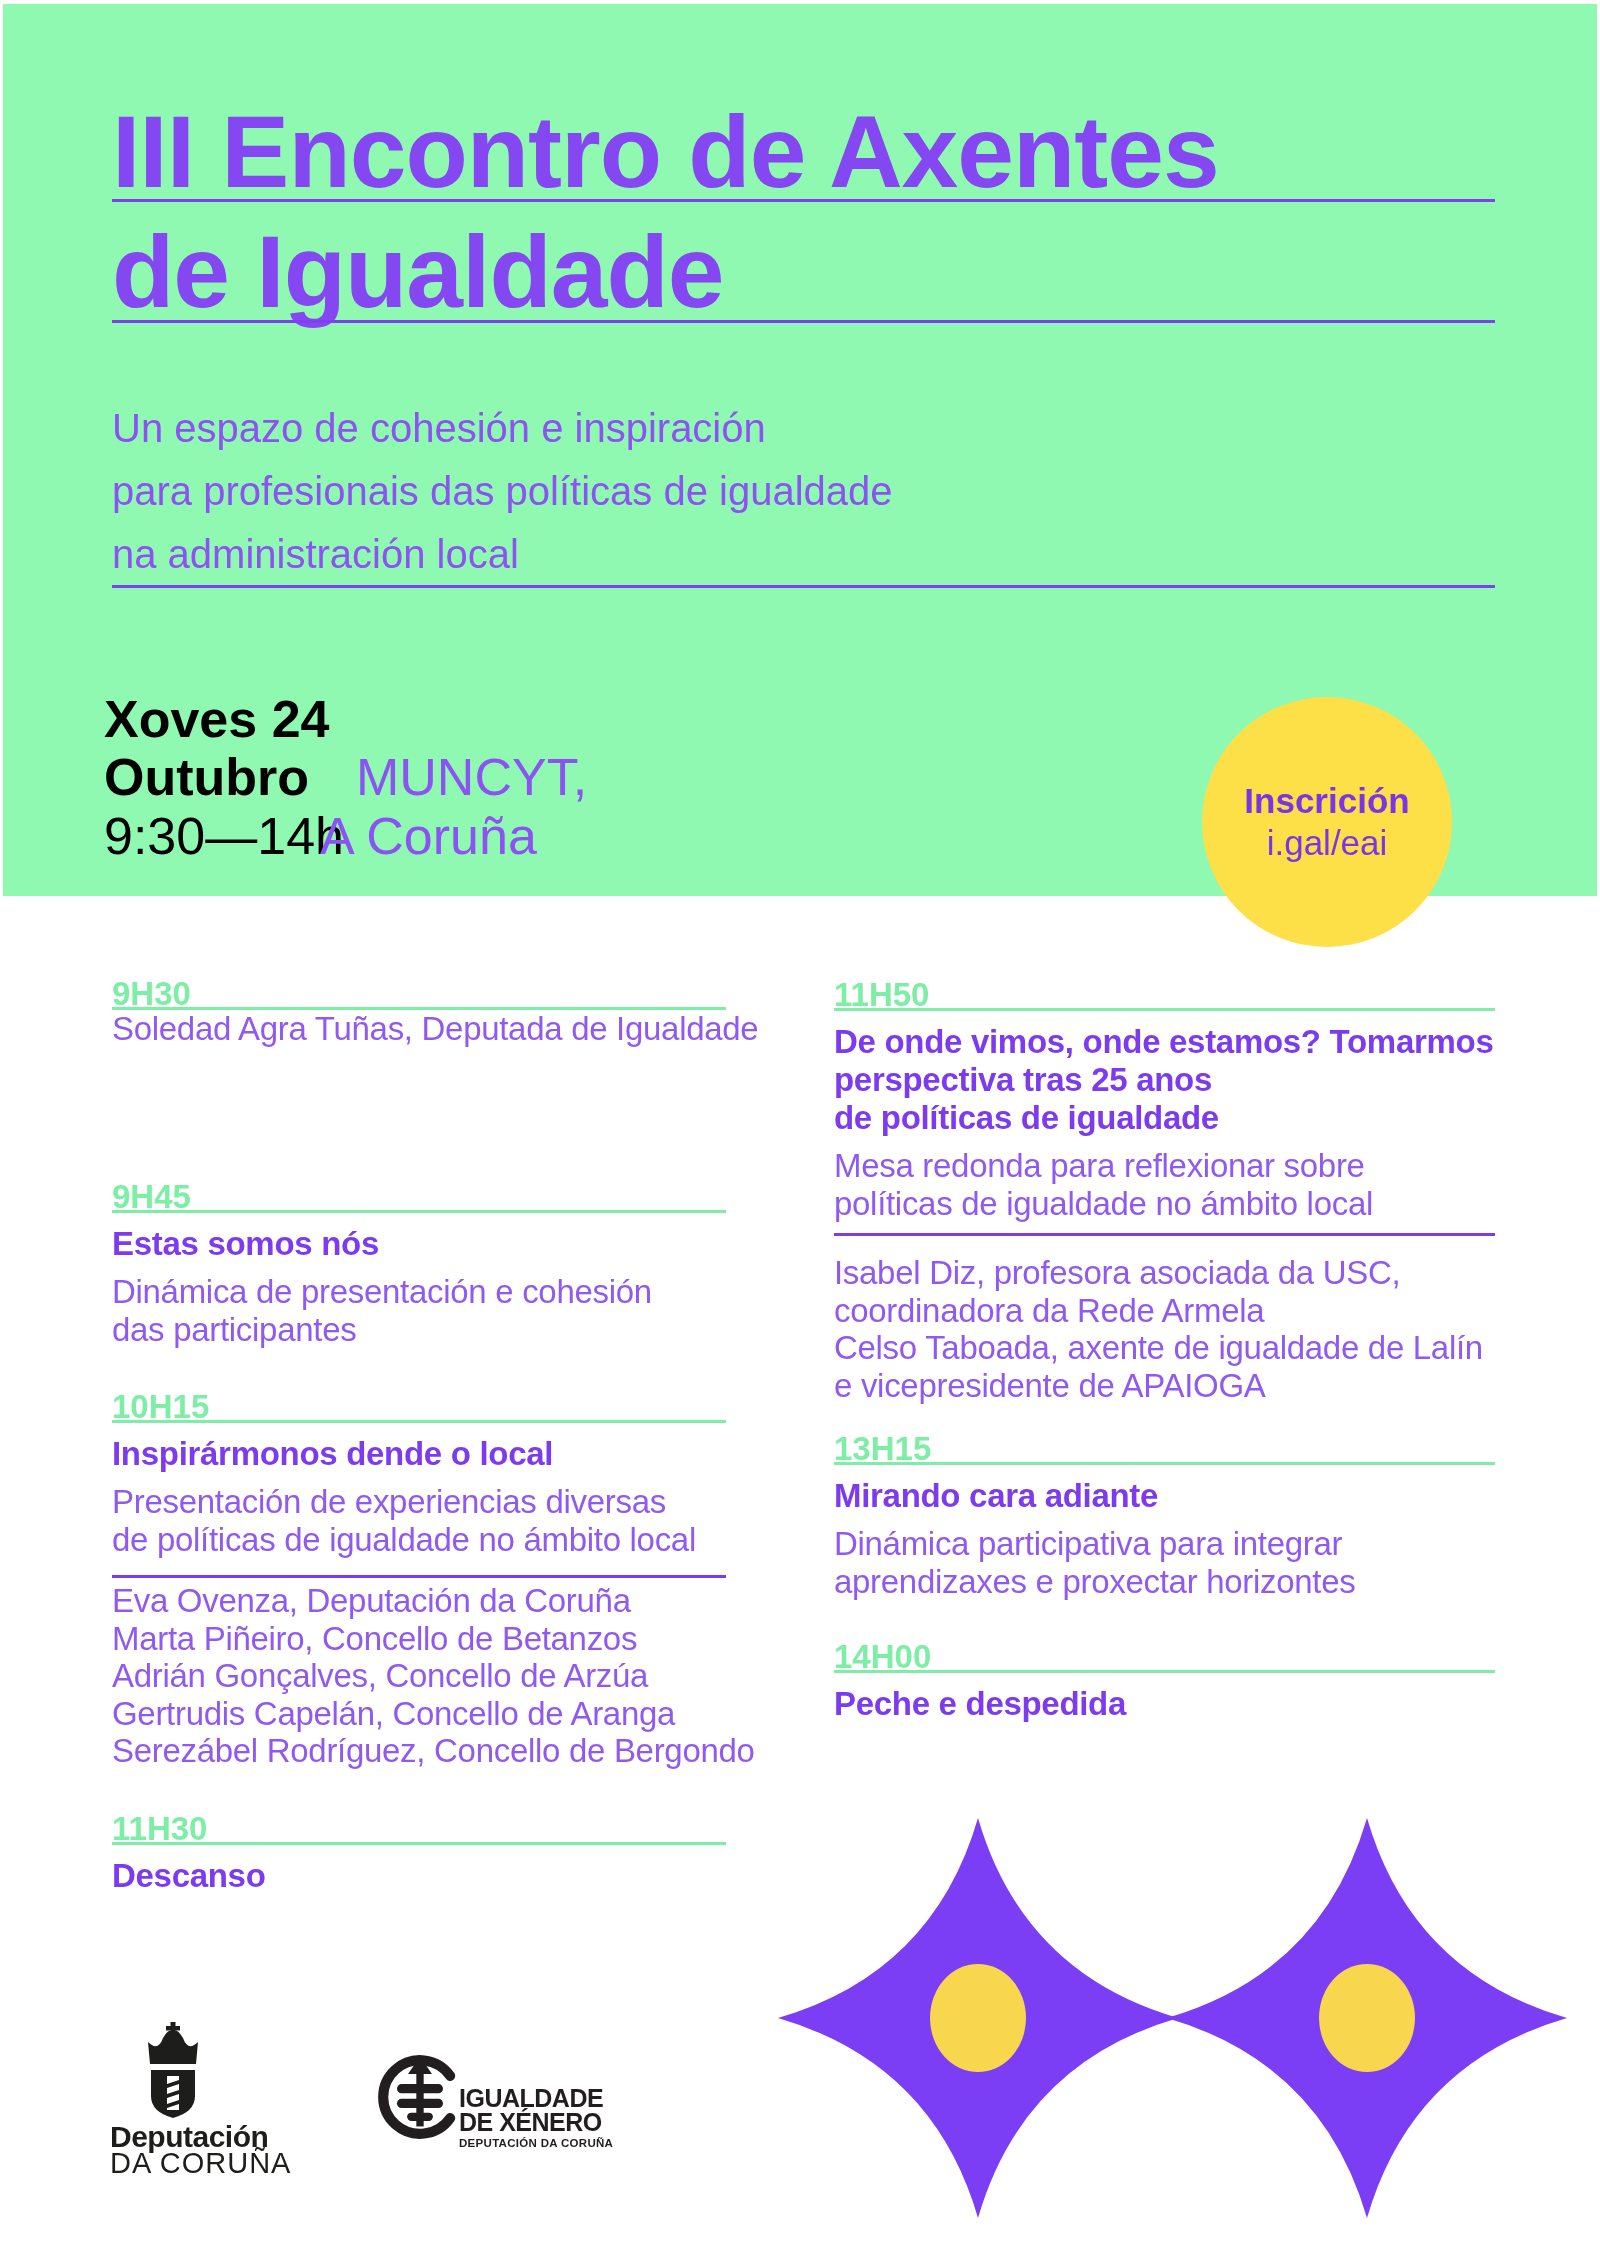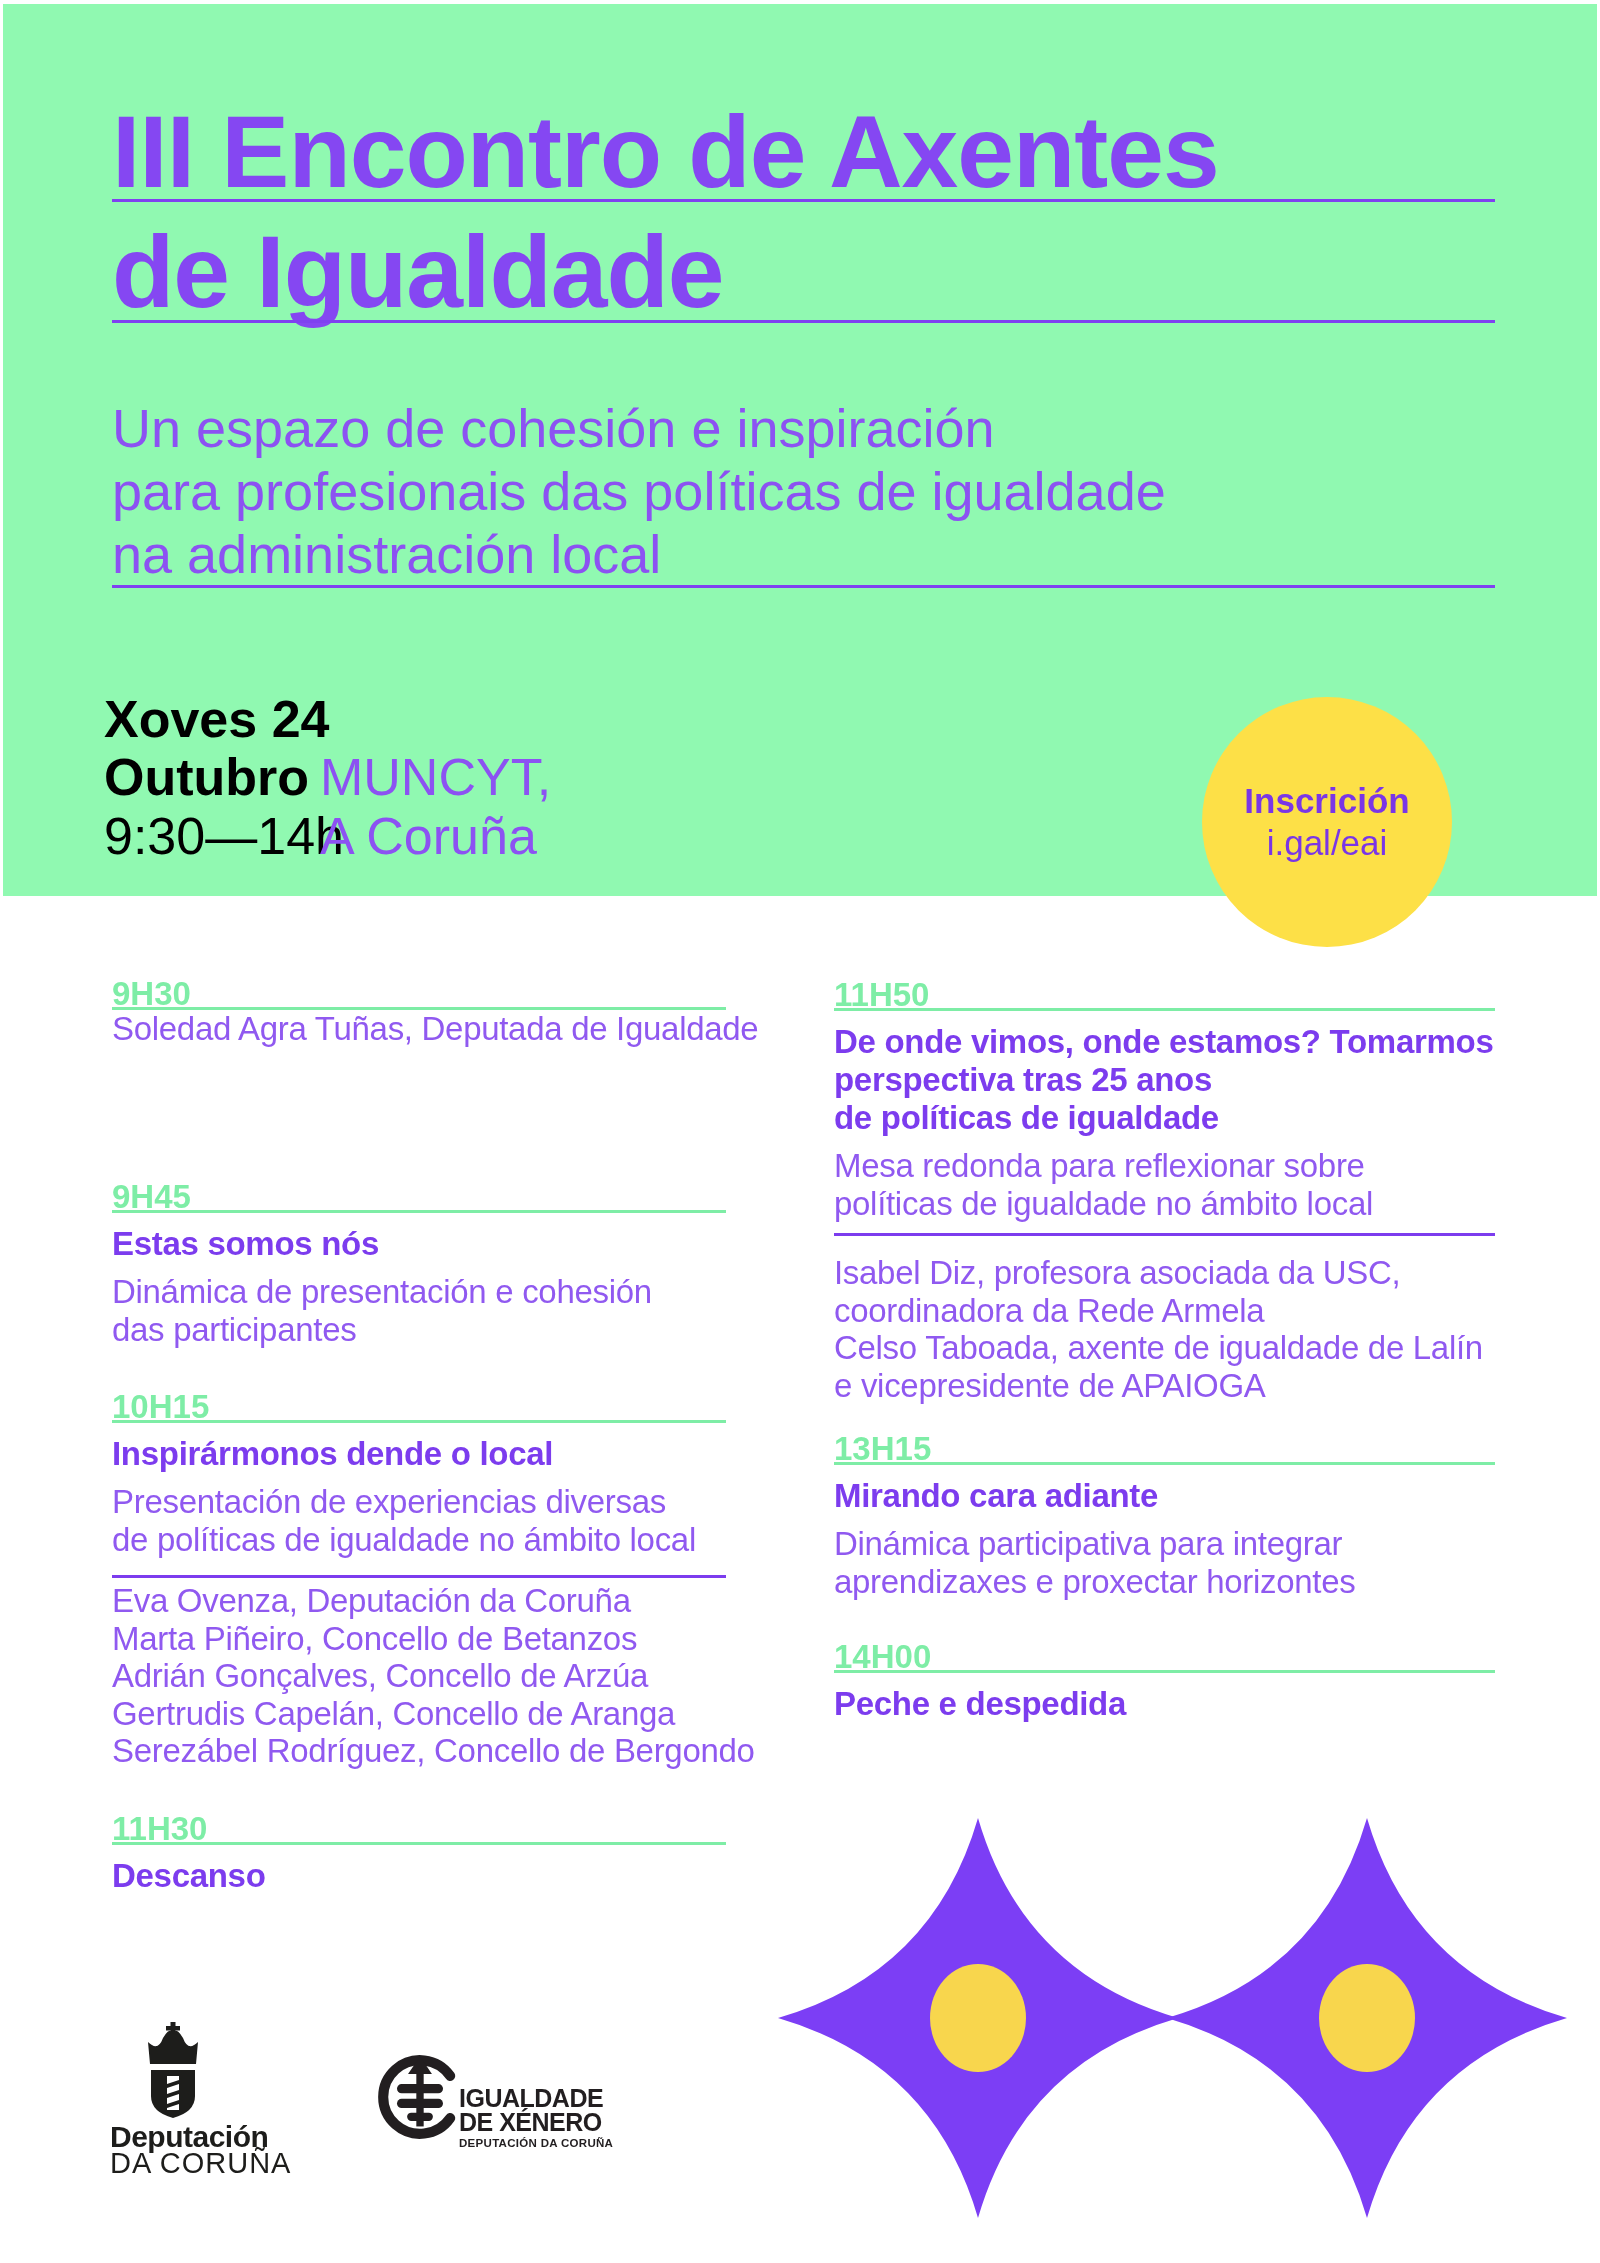--- a/index.html
+++ b/index.html
@@ -5,21 +5,21 @@
   html,body{margin:0;padding:0;background:#ffffff;}
   body{width:1600px;height:2263px;position:relative;overflow:hidden;
        font-family:"Liberation Sans",sans-serif;}
   .abs{position:absolute;}
 
   
   .header-panel{left:3px;top:4px;width:1594px;height:892px;background:#90F9B1;}
   .big-title{left:112px;width:1383px;font-size:102px;font-weight:600;line-height:102px;
              color:#8547F2;letter-spacing:-1px;white-space:pre;}
   .title-rule{left:112px;width:1383px;height:3px;background:#7F41F0;}
-  .subtitle{left:112px;top:397px;width:1383px;font-size:54px;font-weight:500;line-height:63px;
+  .subtitle{left:112px;top:397px;width:1383px;font-size:40px;font-weight:500;line-height:63px;
             color:#8C52F2;white-space:pre-line;}
   .date-line{left:104px;font-size:52px;line-height:52px;color:#000000;white-space:pre;}
   .bold{font-weight:700;}
   .venue-line{left:320px;font-size:52px;line-height:52px;font-weight:500;color:#8C52F2;white-space:pre;}
   .badge{left:1202px;top:697px;width:250px;height:250px;border-radius:50%;background:#fde047;
          display:flex;flex-direction:column;align-items:center;justify-content:center;
          text-align:center;color:#7A36E6;cursor:pointer;}
   .badge .b1{font-size:35px;font-weight:700;line-height:42px;}
   .badge .b2{font-size:35px;font-weight:500;line-height:42px;}
 
@@ -56,21 +56,21 @@
 
   <div class="abs subtitle">Un espazo de cohesión e inspiración
 para profesionais das políticas de igualdade
 na administración local</div>
   <div class="abs title-rule" style="top:585px;height:2.5px;"></div>
 
   <div class="abs date-line bold" style="top:693px;">Xoves 24</div>
   <div class="abs date-line bold" style="top:751px;text-align:right;">Outubro</div>
   <div class="abs date-line" style="top:810px;font-weight:500;">9:30—14h</div>
 
-  <div class="abs venue-line" style="top:751px;">MUNCYT,</div>
+  <div class="abs venue-line" style="top:751px;margin-left:36px;">MUNCYT,</div>
   <div class="abs venue-line" style="top:810px;">A Coruña</div>
 
   <div class="abs badge">
     <div class="b1">Inscrición</div>
     <div class="b2">i.gal/eai</div>
   </div>
 
   <div>
 
     <div class="block" style="left:112px;top:981px;width:614px;">

